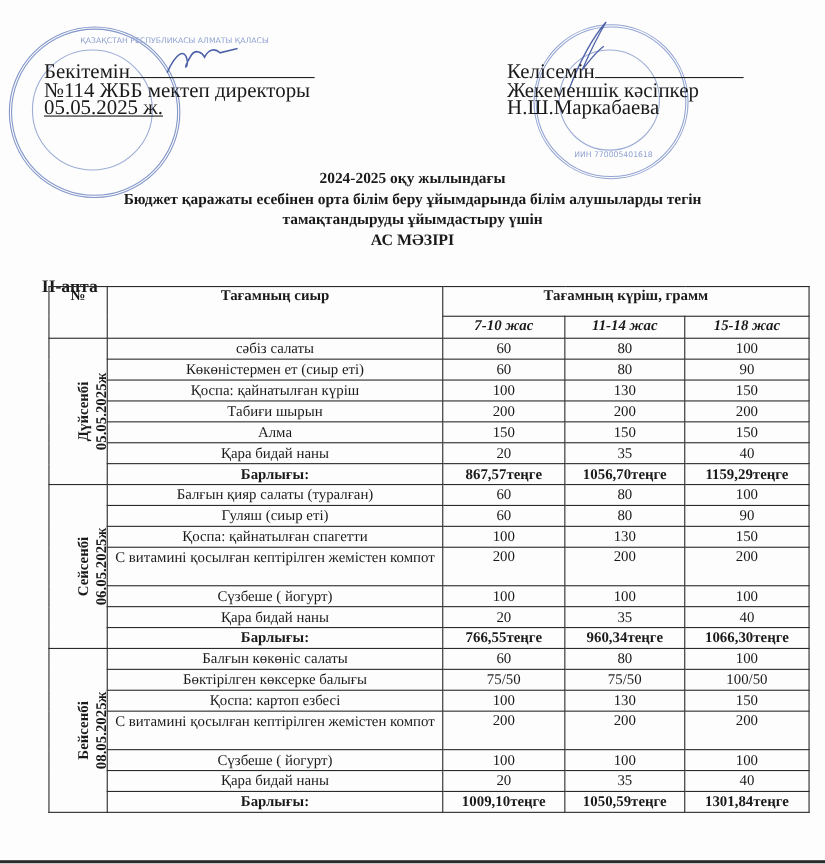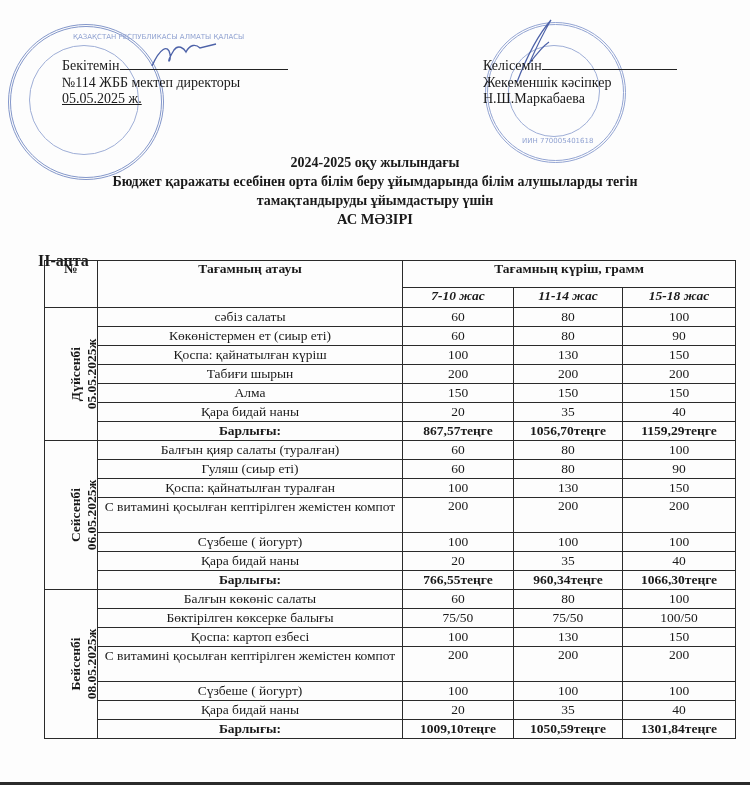--- a/index.html
+++ b/index.html
@@ -18,21 +18,21 @@
   .stamp-left { left: 8px; top: 24px; width: 150px; height: 150px; }
   .stamp-left .inner { left: 18px; top: 18px; width: 108px; height: 108px; }
   .stamp-right { left: 485px; top: 22px; width: 135px; height: 135px; border-color: #6f86c4; }
   .stamp-right .inner { left: 20px; top: 20px; width: 90px; height: 90px; }
   .stamp-text { position: absolute; font-family: "DejaVu Sans", sans-serif; font-size: 7px; color: #6b83c2; white-space: nowrap; }
 
   .signature { position: absolute; left: 150px; top: 40px; width: 70px; height: 30px; }
   .signature-right { position: absolute; left: 515px; top: 16px; width: 40px; height: 70px; }
 
   
-  .approve { position: absolute; font-size: 14px; line-height: 16.5px; margin-left: 22px; }
+  .approve { position: absolute; font-size: 19px; line-height: 16.5px; }
   .approve-left { left: 40px; top: 58px; }
   .approve-right { left: 461px; top: 58px; }
   .approve .line { display: inline-block; border-bottom: 1px solid #222; vertical-align: baseline; }
   .approve .date { text-decoration: underline; }
 
   
   .title-block { position: absolute; left: 0; top: 153px; width: 750px; text-align: center; font-weight: bold; font-size: 14px; line-height: 19px; }
   .title-block .menu-title { font-size: 14.5px; }
 
   .week-label { position: absolute; left: 38px; top: 252px; font-weight: bold; font-size: 16px; }
@@ -101,21 +101,21 @@
     <colgroup>
       <col style="width:53px">
         <col style="width:305px">
         <col style="width:111px">
         <col style="width:109px">
         <col style="width:113px">
     </colgroup>
     <tbody>
         <tr class="h1">
       <th rowspan="2">№</th>
-      <th rowspan="2">Тағамның атауы</th>
+      <th rowspan="2">Тағамның сиыр</th>
       <th colspan="3">Тағамның күріш, грамм</th>
     </tr>
     <tr class="h2">
       <th>7-10 жас</th>
       <th>11-14 жас</th>
       <th>15-18 жас</th>
     </tr>
 
     <tr class="r1">
       <td class="day" rowspan="7">
@@ -172,21 +172,21 @@
       <td class="num">80</td>
       <td class="num">100</td>
     </tr>
     <tr class="r1">
       <td class="name">Гуляш (сиыр еті)</td>
       <td class="num">60</td>
       <td class="num">80</td>
       <td class="num">90</td>
     </tr>
     <tr class="r1">
-      <td class="name">Қоспа:  қайнатылған туралған</td>
+      <td class="name">Қоспа:  қайнатылған спагетти</td>
       <td class="num">100</td>
       <td class="num">130</td>
       <td class="num">150</td>
     </tr>
     <tr class="r2">
       <td class="name">С витамині қосылған кептірілген жемістен компот</td>
       <td class="num">200</td>
       <td class="num">200</td>
       <td class="num">200</td>
     </tr>

